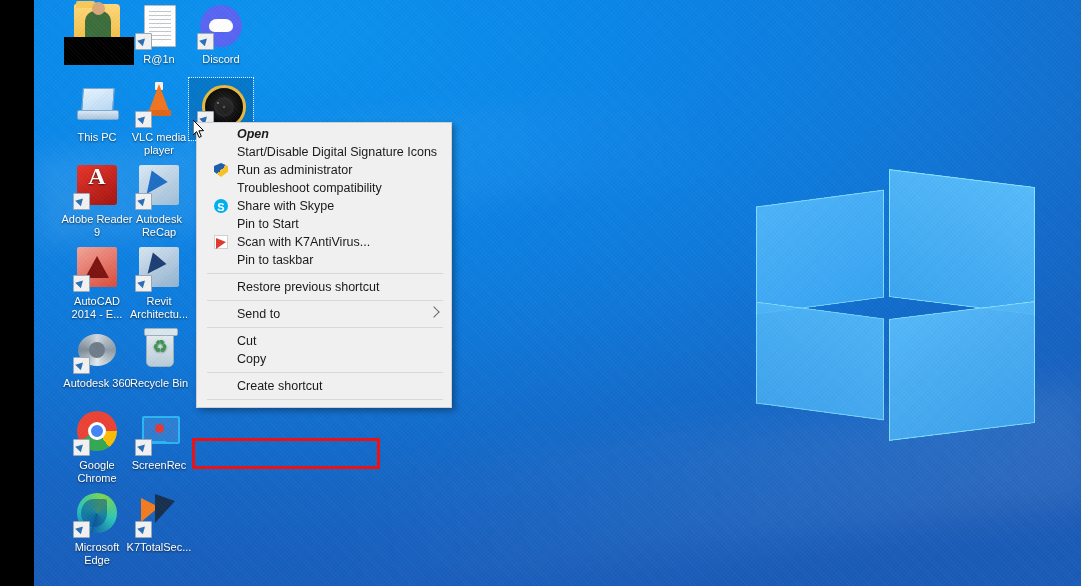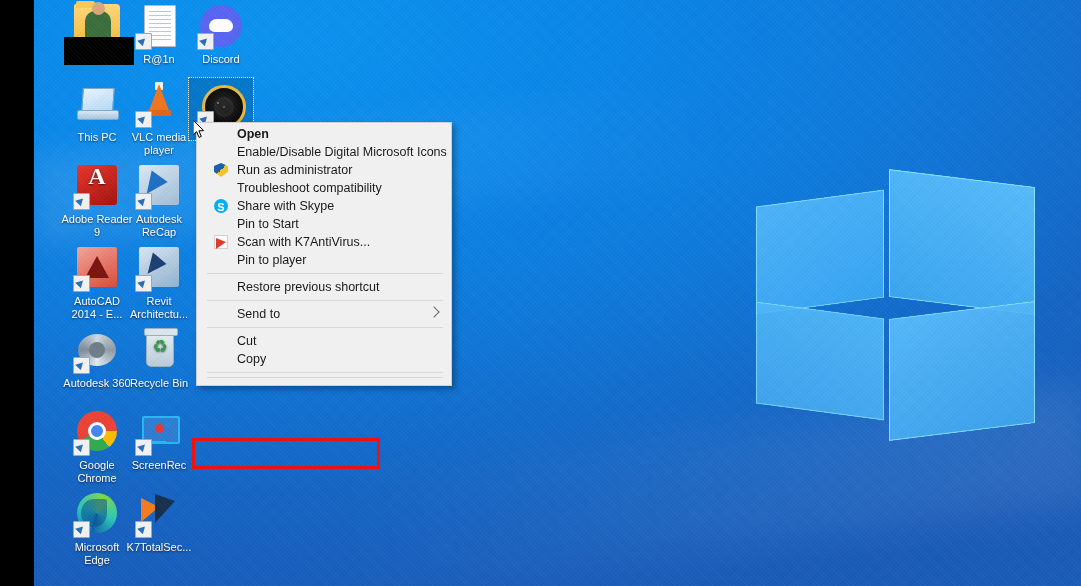--- a/index.html
+++ b/index.html
@@ -155,21 +155,21 @@
     background:#f0f0f0;border:1px solid #cfcfcf;
     box-shadow:3px 3px 6px rgba(0,0,0,.32);
     font-size:12.5px;color:#1a1a1a;
     padding:2px 0 3px;
     box-sizing:border-box;
   }
   .mi{
     position:relative;height:18px;line-height:18px;
     padding-left:40px;padding-right:22px;white-space:nowrap;
   }
-  .mi.bold{font-weight:bold;}
+  .mi.bold{font-weight:bold;font-style:italic;}
   .mi .mico{position:absolute;left:17px;top:2px;width:14px;height:14px;}
   .mi .chev{position:absolute;right:13px;top:3px;width:7px;height:7px;
     border-right:1.4px solid #6a6a6a;border-top:1.4px solid #6a6a6a;transform:rotate(45deg);}
   .sep{height:1px;background:#d8d8d8;margin:4px 8px 4px 10px;}
 
   
   .ic-shield{position:absolute;inset:0;background:linear-gradient(135deg,#1f5fa9 0 50%,#f5c02a 50% 100%);
     clip-path:polygon(50% 0,100% 22%,100% 62%,50% 100%,0 62%,0 22%);}
   .ic-skype{position:absolute;inset:0;border-radius:50%;background:#00aff0;}
   .ic-skype::after{content:"S";position:absolute;left:0;right:0;top:-1px;text-align:center;color:#fff;font-size:11px;font-weight:bold;}
@@ -332,41 +332,42 @@
         <span class="a-person"></span>
     </div>
   </div>
   <div id="redact"></div>
 </div>
 
 <div id="leftbar"></div>
 
 <div id="ctxmenu">
     <div class="mi bold"><span>Open</span></div>
-    <div class="mi"><span>Enable/Disable Digital Microsoft Icons</span></div>
+    <div class="mi"><span>Start/Disable Digital Signature Icons</span></div>
     <div class="mi"><span class="mico">
         <span class="ic-shield"></span>
       </span><span>Run as administrator</span></div>
     <div class="mi"><span>Troubleshoot compatibility</span></div>
     <div class="mi"><span class="mico">
         <span class="ic-skype"></span>
       </span><span>Share with Skype</span></div>
     <div class="mi"><span>Pin to Start</span></div>
     <div class="mi"><span class="mico">
         <span class="ic-k7"></span>
       </span><span>Scan with K7AntiVirus...</span></div>
-    <div class="mi"><span>Pin to player</span></div>
+    <div class="mi"><span>Pin to taskbar</span></div>
     <div class="sep"></div>
     <div class="mi"><span>Restore previous shortcut</span></div>
     <div class="sep"></div>
     <div class="mi"><span>Send to</span><span class="chev"></span></div>
     <div class="sep"></div>
     <div class="mi"><span>Cut</span></div>
     <div class="mi"><span>Copy</span></div>
     <div class="sep"></div>
+    <div class="mi"><span>Create shortcut</span></div>
     <div class="sep"></div>
   </div>
 <div id="redbox"></div>
 
 <div id="cursor">
   <svg width="12" height="19" viewBox="0 0 12 19">
     <polygon points="0,0 0,15 3.6,11.6 6.1,17.4 8.3,16.4 5.9,10.8 10.6,10.6" fill="#fff" stroke="#000" stroke-width="1"></polygon>
   </svg>
 </div>
 

